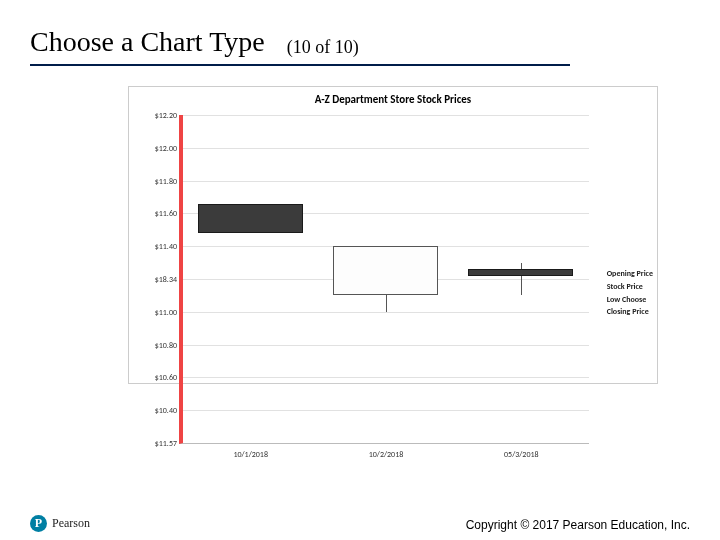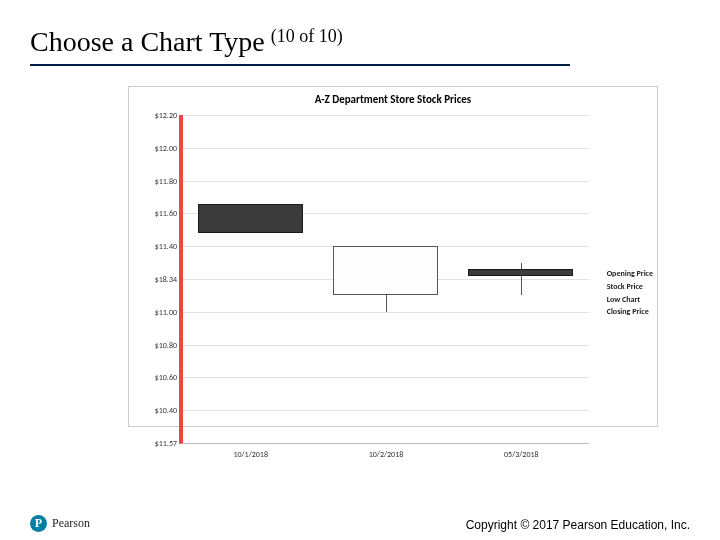--- a/index.html
+++ b/index.html
@@ -1,21 +1,21 @@
 <!DOCTYPE html>
 <html><head>
 <meta charset="utf-8">
 <style>
 html,body{margin:0;padding:0;width:720px;height:540px;background:#fff;font-family:Georgia,'Times New Roman',serif;color:#000}
 .slide{position:relative;width:720px;height:540px;box-sizing:border-box;padding:26px 30px 0 30px}
-.title-line{display:flex;align-items:flex-start;gap:6px}
+.title-line{display:flex;align-items:flex-end;gap:22px}
 .title-main{font-size:28px;font-weight:400}
 .title-sub{font-size:18px;font-weight:400}
 .title-rule{height:2px;background:#001d4a;margin-top:6px;width:540px}
-.chart-outer{position:absolute;left:128px;top:86px;width:530px;height:341px;border:1px solid #ccc;box-sizing:border-box;background:#fff;font-family:Calibri,Arial,sans-serif}
+.chart-outer{position:absolute;left:128px;top:86px;width:530px;height:298px;border:1px solid #ccc;box-sizing:border-box;background:#fff;font-family:Calibri,Arial,sans-serif}
 .chart-title{position:absolute;left:0;top:6px;width:100%;text-align:center;font-size:11px;font-weight:700}
 .plot{position:absolute;left:50px;top:28px;width:406px;height:328px;border-left:4px solid #ef4444;border-bottom:1px solid #bbb}
 .grid-line{position:absolute;left:0;width:100%;height:1px;background:#e1e1e1}
 .y-label{position:absolute;left:-44px;width:38px;text-align:right;font-size:8px;color:#333;transform:translateY(-50%)}
 .x-label{position:absolute;bottom:-16px;font-size:8px;color:#333;transform:translateX(-50%)}
 .candle-box{position:absolute;box-sizing:border-box}
 .candle-box.dark{background:#3b3b3b;border:1px solid #1a1a1a}
 .candle-box.light{background:#fdfdfd;border:1px solid #555}
 .whisker{position:absolute;width:1px;background:#555}
 .legend{position:absolute;right:4px;top:180px;font-size:8px;line-height:1.6;font-weight:700;color:#222}
@@ -73,21 +73,21 @@
       <div class="whisker" style="left:202.5px;top:180.4px;height:16.4px"></div>
 
       <div class="whisker" style="left:337.8px;top:147.6px;height:6.6px"></div>
       <div class="candle-box dark" style="left:285px;width:105px;top:154.2px;height:6.6px"></div>
       <div class="whisker" style="left:337.8px;top:160.8px;height:19.6px"></div>
     </div>
 
     <div class="legend">
       <div>Opening Price</div>
       <div>Stock Price</div>
-      <div>Low Chart</div>
+      <div>Low Choose</div>
       <div>Closing Price</div>
     </div>
   </div>
 
   <div class="footer">
     <div class="logo">
       <div class="logo-circle">P</div>
       <div class="logo-text">Pearson</div>
     </div>
     <div class="copyright">Copyright © 2017 Pearson Education, Inc.</div>

